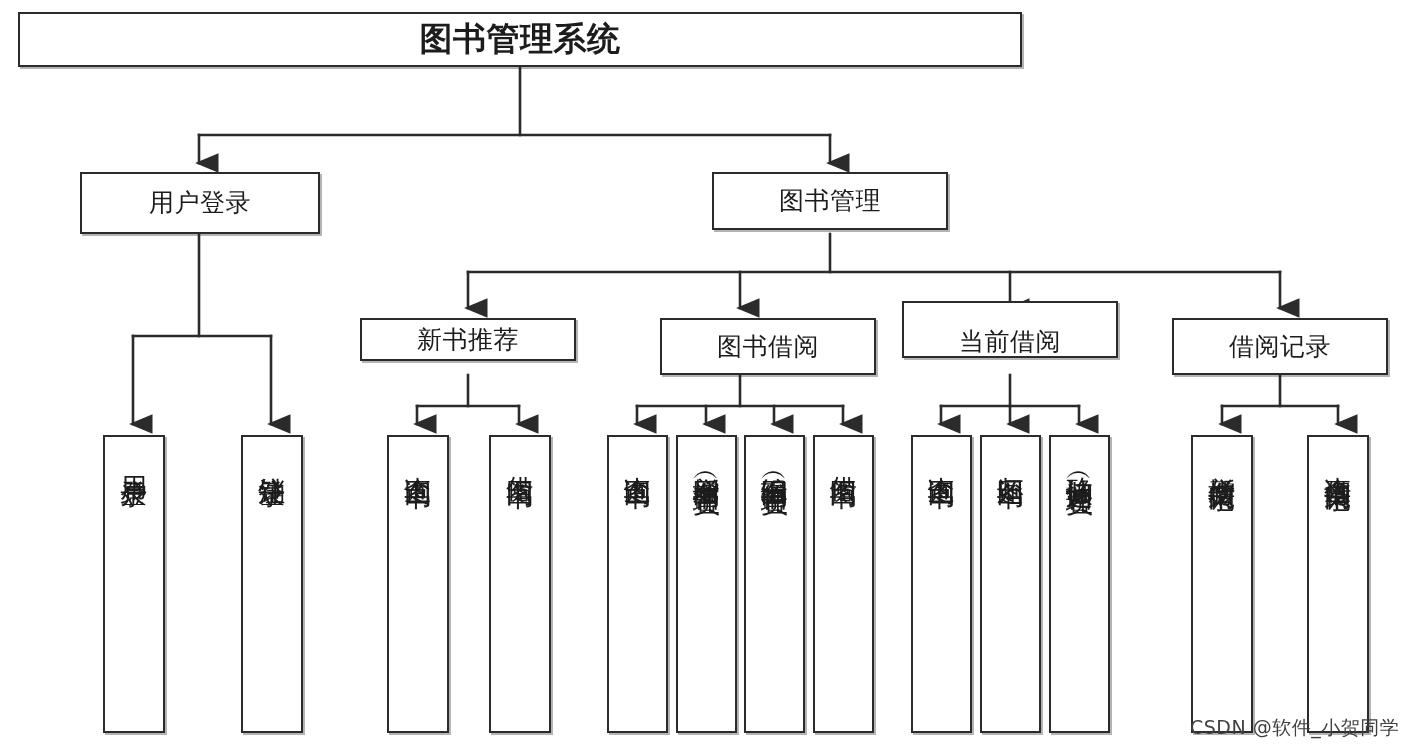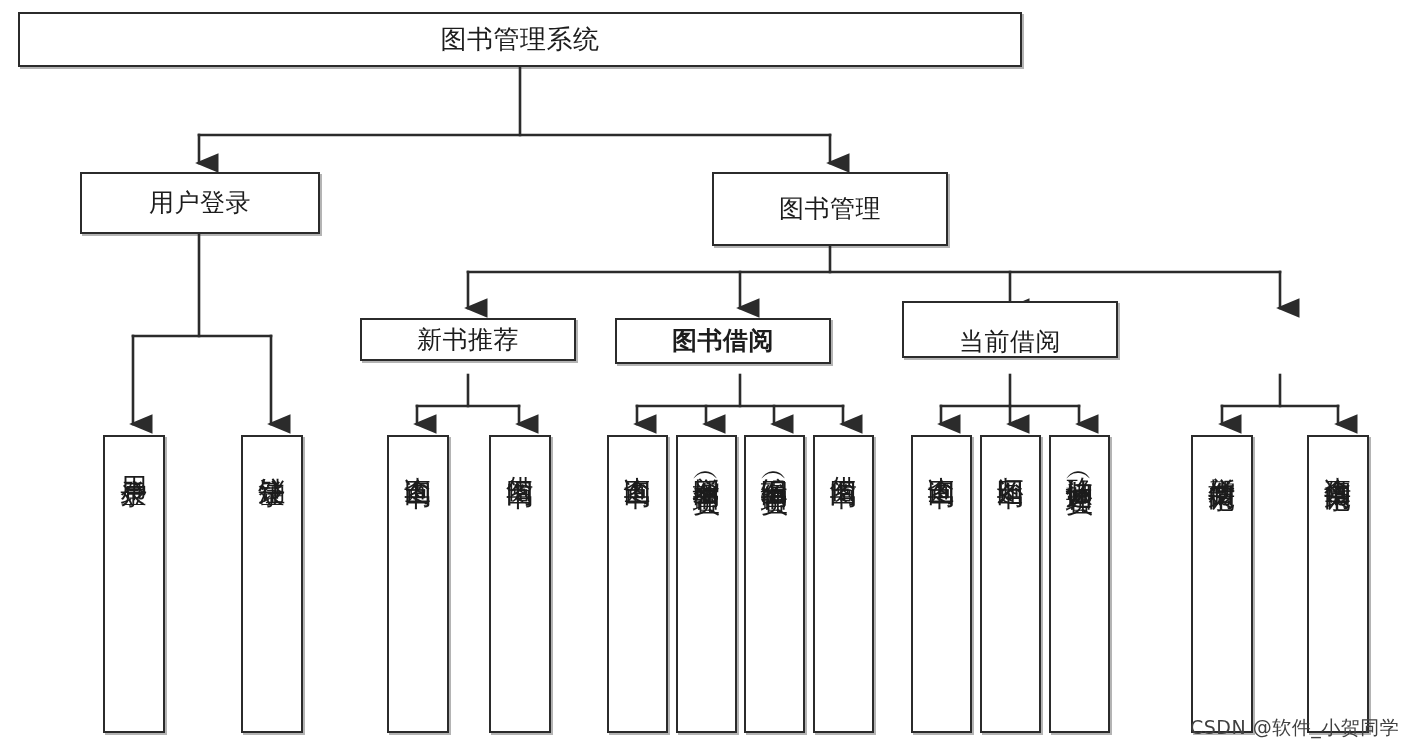--- a/index.html
+++ b/index.html
@@ -42,21 +42,22 @@
     text-align: center;
     line-height: 1.12;
     white-space: nowrap;
   }
   
   .node.horiz .label {
     font-size: 25px;
     letter-spacing: 0.5px;
   }
   .node.root .label {
-    font-size: 26px;
+    font-size: 33px;
+    font-weight: bold;
   }
   
   .node.vert {
     align-items: flex-start;
     justify-content: center;
     padding-top: 18px;
   }
   .node.vert .label {
     writing-mode: vertical-rl;
     text-orientation: upright;
@@ -131,36 +132,39 @@
   </svg>
 
   <div class="node horiz root" style="left:18px; top:12px; width:1004px; height:55px;">
     <span class="label">图书管理系统</span>
   </div>
 
   <div class="node horiz" style="left:80px; top:172px; width:240px; height:62px;">
     <span class="label">用户登录</span>
   </div>
 
-  <div class="node horiz" style="left:712px; top:172px; width:236px; height:74px;">
+  <div class="node horiz" style="left:712px; top:172px; width:236px; height:58px;">
     <span class="label">图书管理</span>
   </div>
 
   <div class="node horiz" style="left:360px; top:318px; width:216px; height:43px;">
     <span class="label">新书推荐</span>
   </div>
 
-  <div class="node horiz" style="left:615px; top:318px; width:216px; height:46px;font-weight:bold;">
+  <div class="node horiz" style="left:660px; top:318px; width:216px; height:57px;">
     <span class="label">图书借阅</span>
   </div>
 
   <div class="node horiz" style="left:902px; top:301px; width:216px; height:57px;align-items:flex-end;">
     <span class="label">当前借阅</span>
   </div>
 
+  <div class="node horiz" style="left:1172px; top:318px; width:216px; height:57px;">
+    <span class="label">借阅记录</span>
+  </div>
 
   <div class="node vert" style="left:103px; top:435px; width:62px; height:298px;">
     <span class="label">用户登录</span>
   </div>
 
   <div class="node vert" style="left:241px; top:435px; width:62px; height:298px;">
     <span class="label">注销登录</span>
   </div>
 
   <div class="node vert" style="left:387px; top:435px; width:62px; height:298px;">

